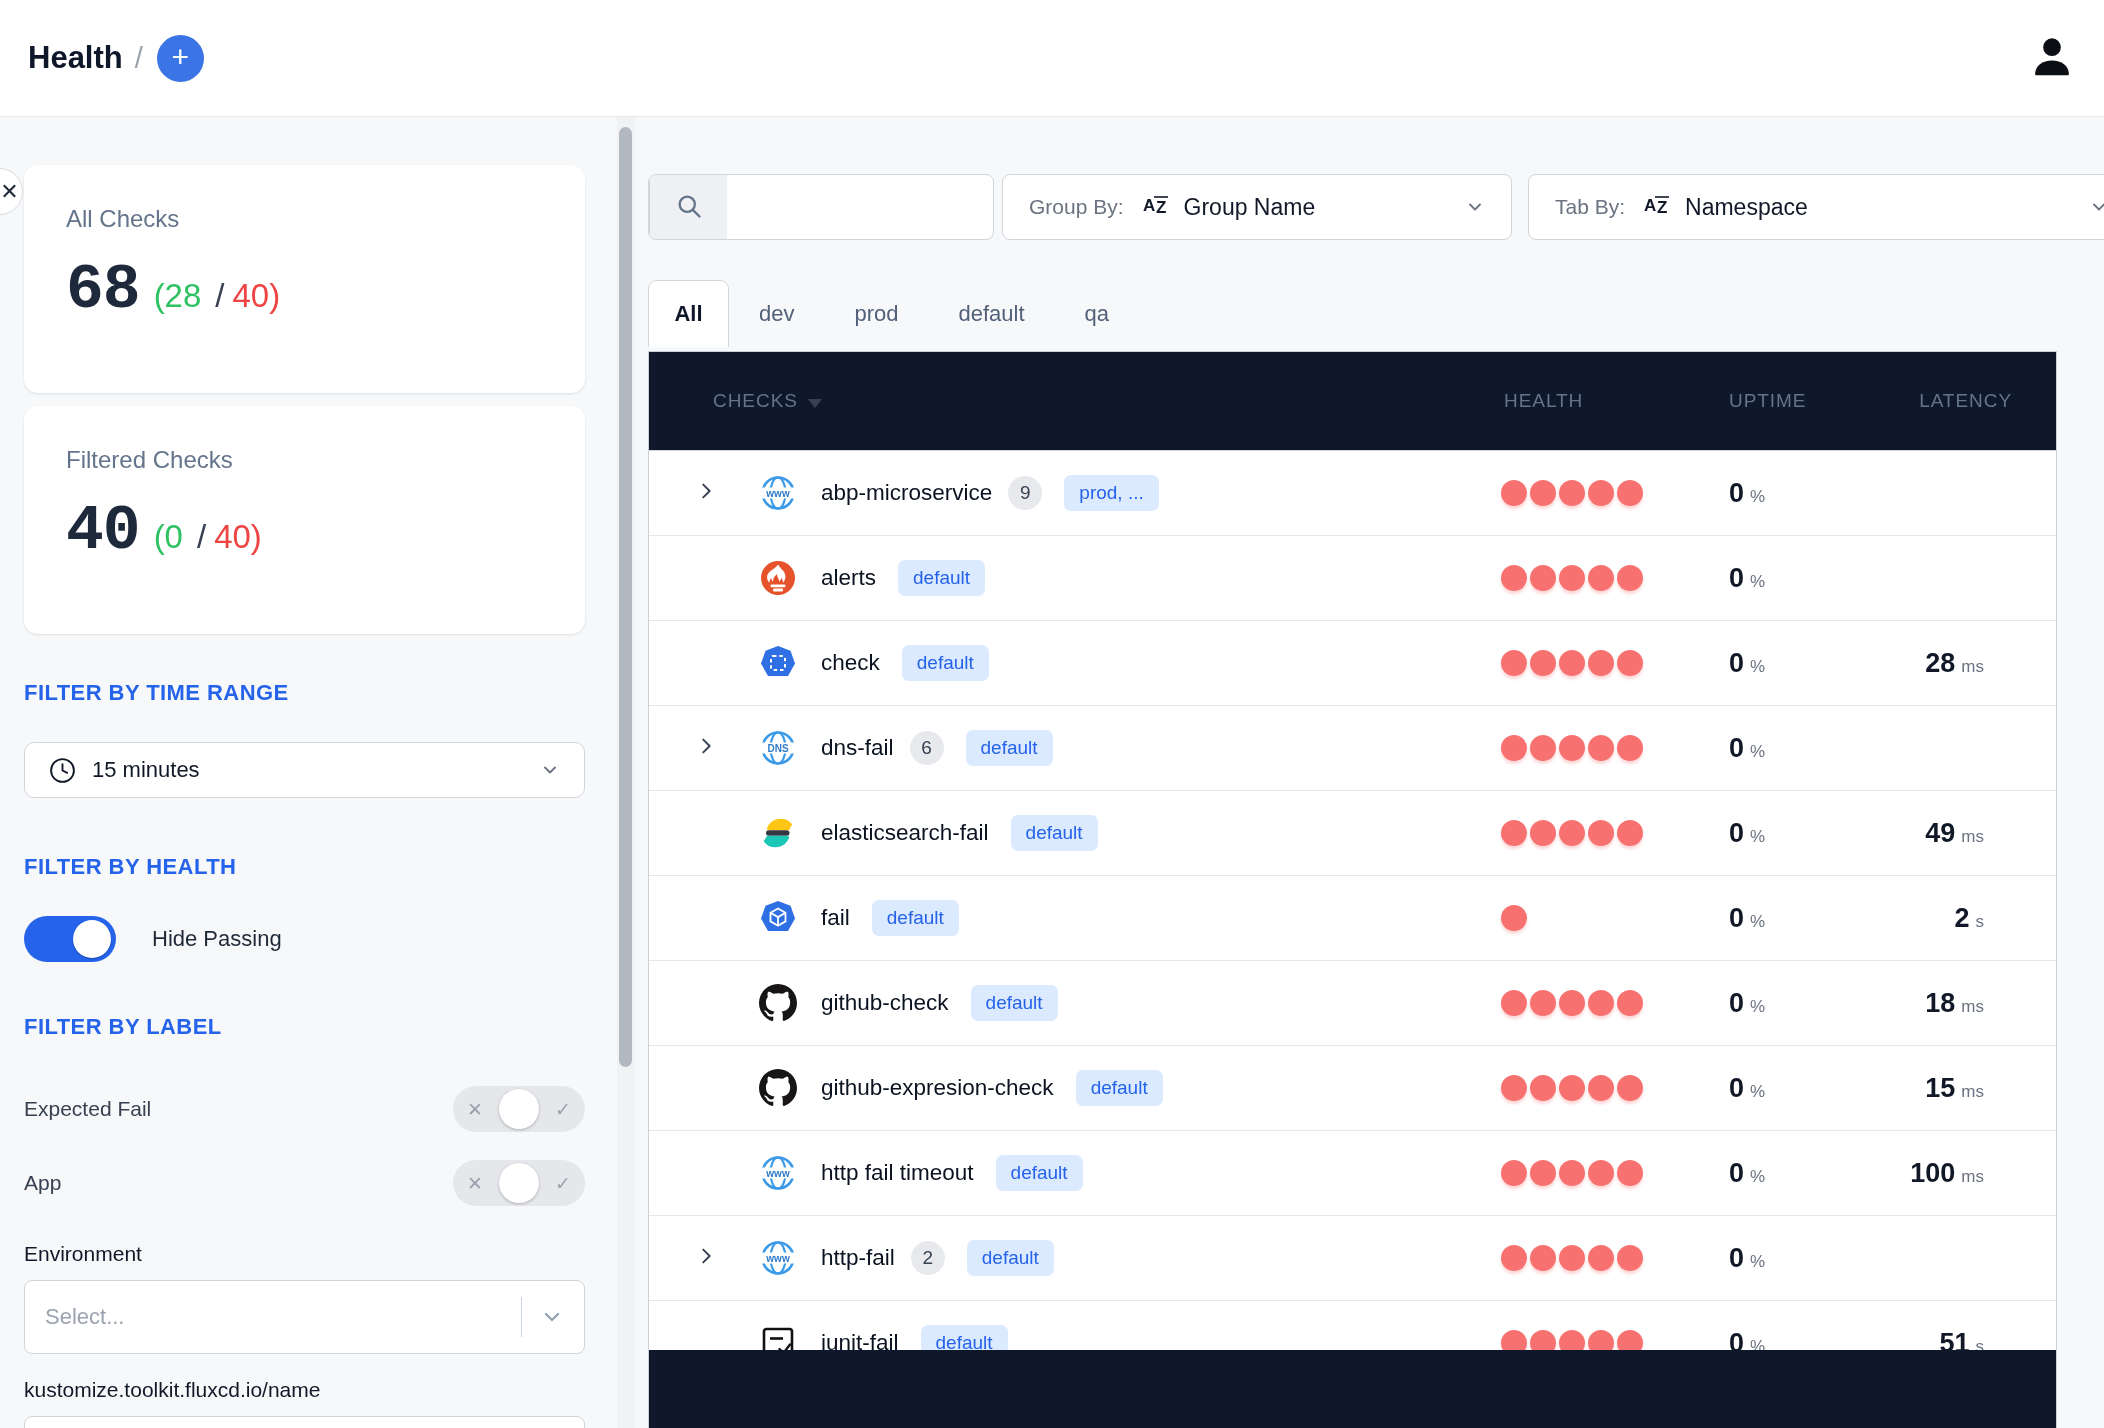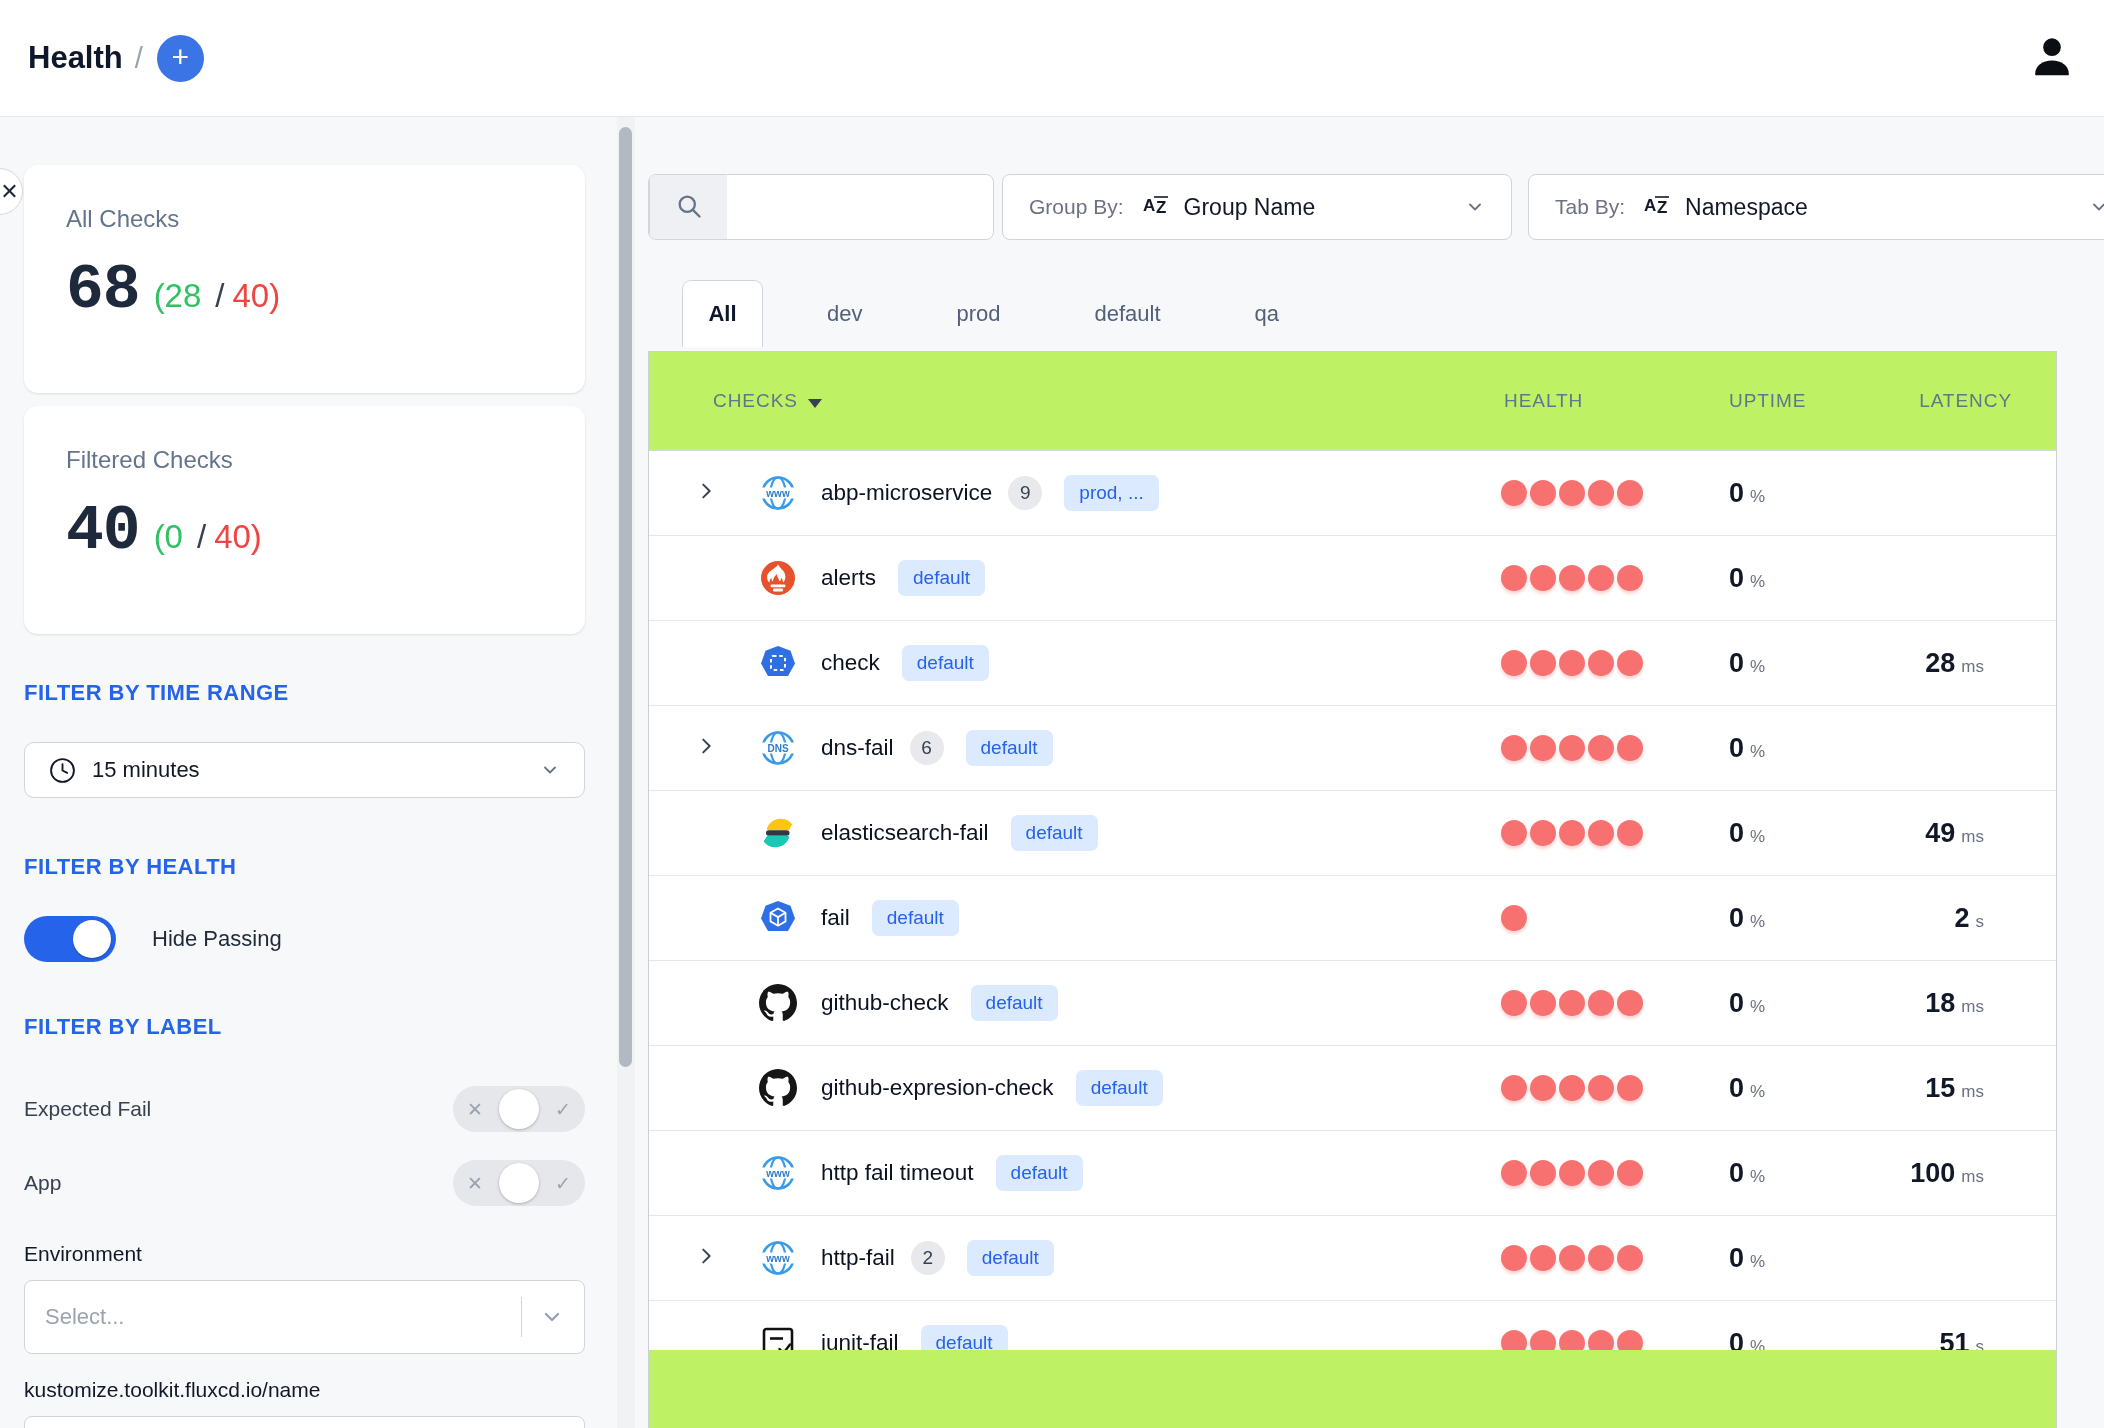--- a/index.html
+++ b/index.html
@@ -144,29 +144,28 @@
   .pill.tab-by { width:608px; margin-left:16px; }
   .pill-label { font-size:21px; color:#6b7280; }
   .pill-value { font-size:23px; color:#111827; margin-left:10px; }
   .pill .az { margin-left:18px; margin-right:2px; }
   .pill .spacer { flex:1; }
 
   .tabs-row { margin-top:40px; height:67px; display:flex; align-items:stretch; flex:none; }
   .tab {
     display:flex; align-items:center; justify-content:center; font-size:22px; color:#52607a; cursor:pointer;
     padding:0 30px;
-    margin-left:34px;
   }
   .tab.active {
     background:#fff; border:1px solid #d2d6db; border-bottom:none; border-radius:9px 9px 0 0;
     color:#0f172a; font-weight:600; width:81px; padding:0;
   }
 
   .table-card {
-    margin-top:4px; flex:1; min-height:0; background:#bef264; border:1px solid #cbd0d6; border-bottom:none;
+    margin-top:4px; flex:1; min-height:0; background:#0f172a; border:1px solid #cbd0d6; border-bottom:none;
     overflow:hidden; display:flex; flex-direction:column;
   }
   .rows-clip { height:998px; overflow:hidden; }
 
   .thead { height:99px; display:flex; align-items:center; border-bottom:1px solid #d4d8dc; }
   .th { font-size:19px; color:var(--muted); letter-spacing:.05em; font-weight:500; }
   .c-checks { flex:1; min-width:0; display:flex; align-items:center; }
   .c-health { width:230px; flex:none; display:flex; align-items:center; }
   .c-uptime { width:150px; flex:none; display:flex; align-items:baseline; }
   .c-latency { width:177px; flex:none; display:flex; align-items:baseline; justify-content:flex-end; padding-right:72px; }

